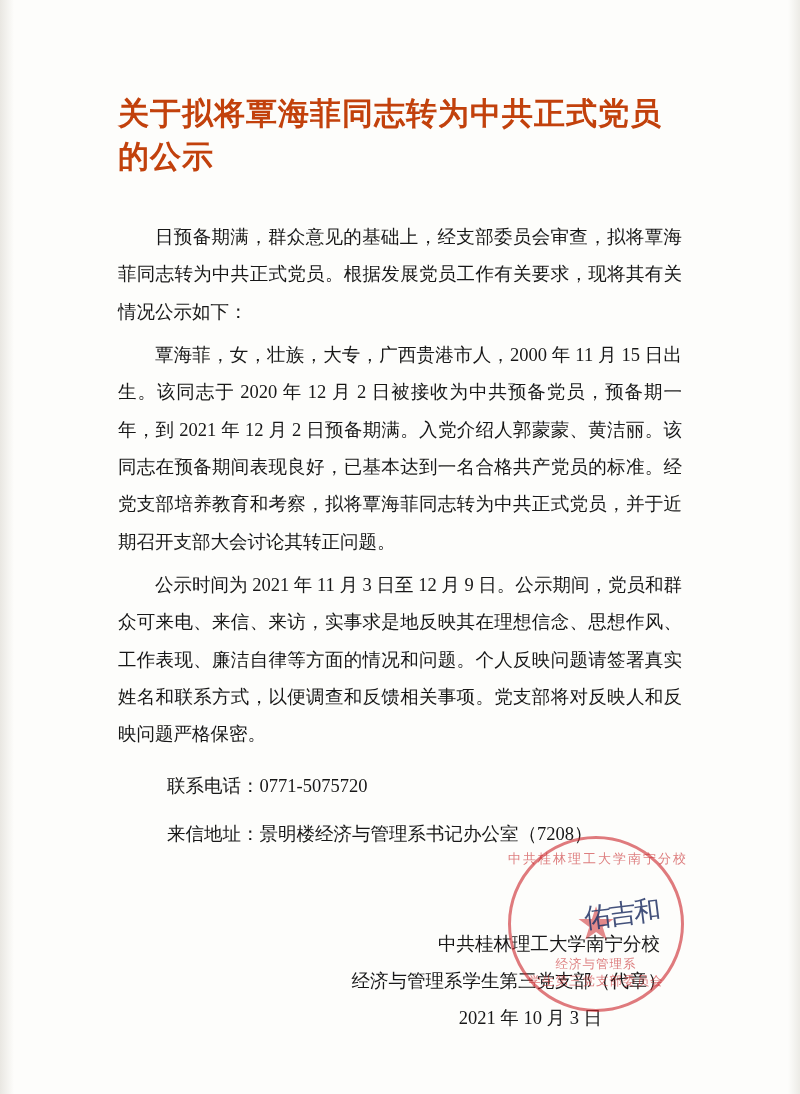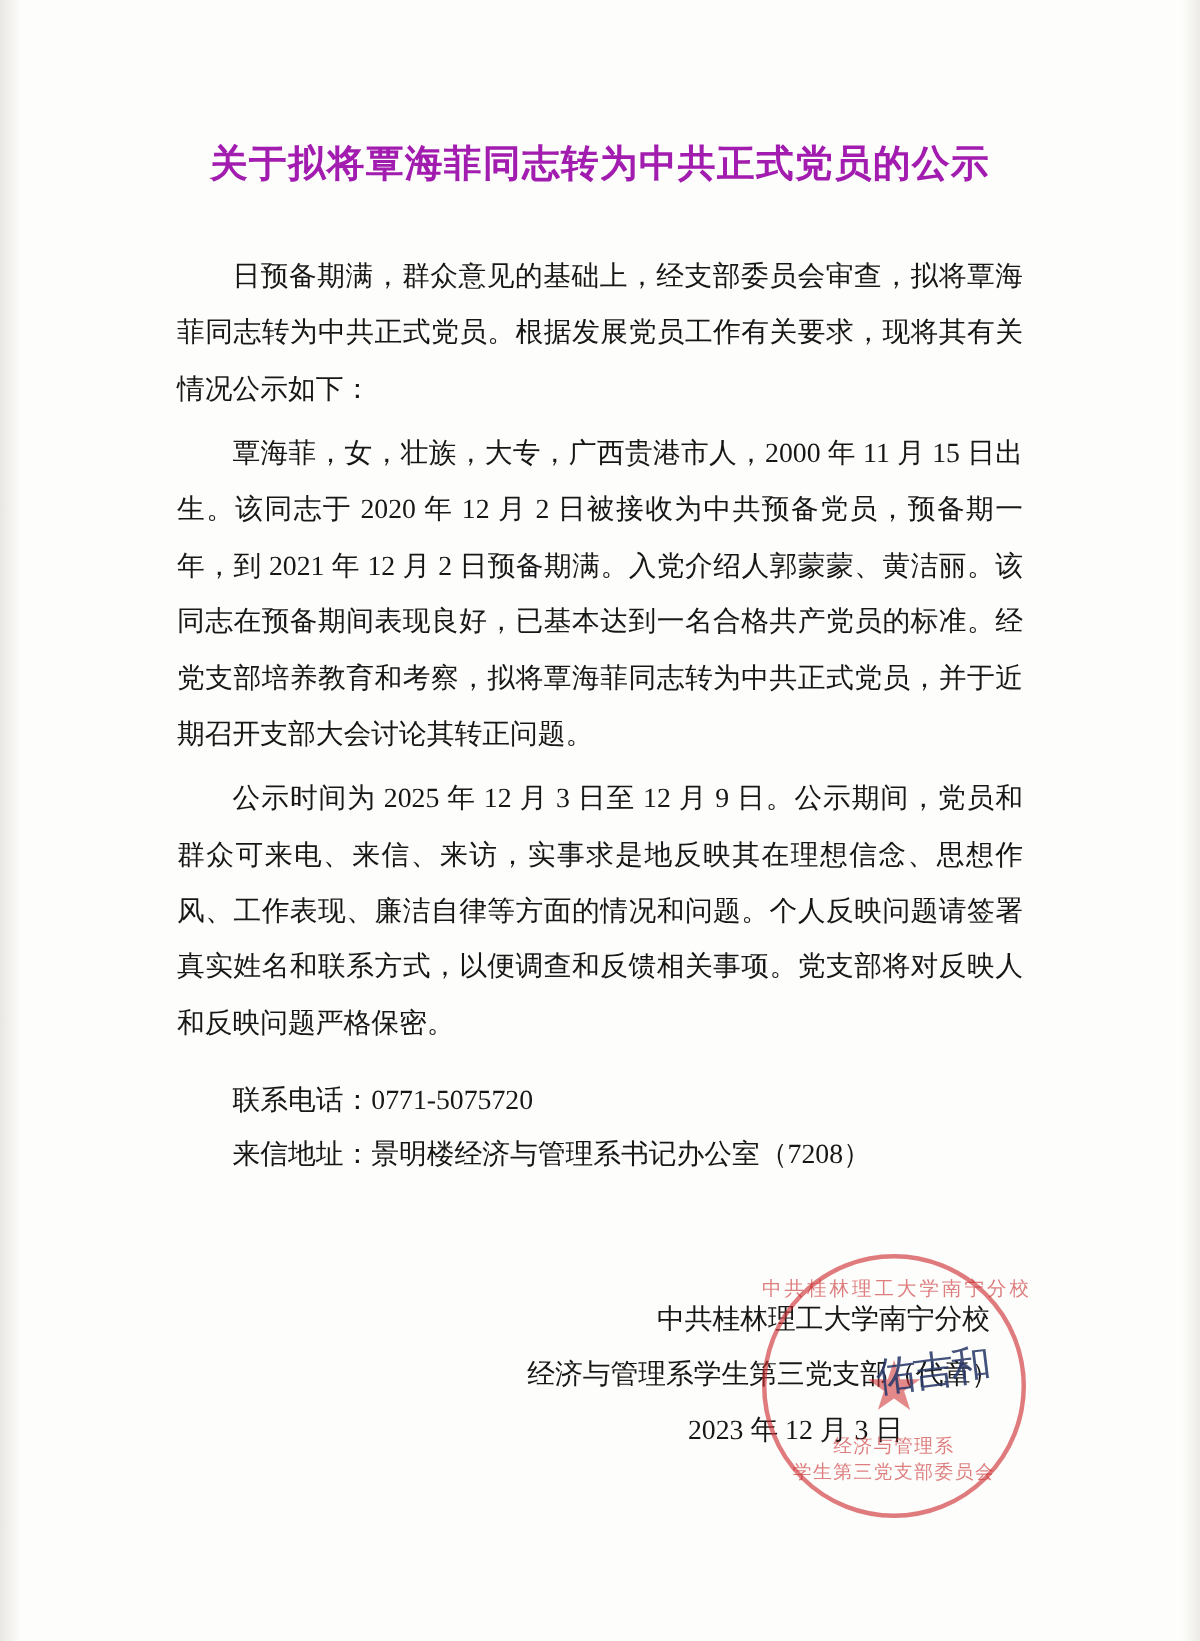--- a/index.html
+++ b/index.html
@@ -40,26 +40,26 @@
 
   .content {
     position: absolute;
     left: 118px;
     right: 118px;
     top: 0;
   }
 
   .doc-title {
     margin: 92px 0 0 0;
-    text-align: center;
-    font-size: 25px;
+    text-align: left;
+    font-size: 31px;
     font-weight: bold;
     letter-spacing: 1px;
     line-height: 1.4;
-    color: #a21caf;
+    color: #c2410c;
     font-family: "Liberation Serif", "DejaVu Serif", serif;
   }
 
   .body-text {
     margin-top: 40px;
   }
 
   .para {
     font-size: 18.5px;
     line-height: 2.02;
@@ -70,21 +70,21 @@
     color: #171717;
   }
 
   .contact-block {
     margin-top: 14px;
   }
   .contact-line {
     font-size: 18.5px;
     line-height: 1.95;
     text-indent: 2em;
-    margin: 0;
+    margin: 12px;
     color: #171717;
   }
 
   .signature {
     margin-top: 74px;
     text-align: right;
     padding-right: 16px;
     position: relative;
   }
   .sig-line {
@@ -163,32 +163,32 @@
 
 <div class="page">
 
   <div class="content">
 
     <h1 class="doc-title">关于拟将覃海菲同志转为中共正式党员的公示</h1>
 
     <div class="body-text">
       <p class="para">日预备期满，群众意见的基础上，经支部委员会审查，拟将覃海菲同志转为中共正式党员。根据发展党员工作有关要求，现将其有关情况公示如下：</p>
       <p class="para">覃海菲，女，壮族，大专，广西贵港市人，2000 年 11 月 15 日出生。该同志于 2020 年 12 月 2 日被接收为中共预备党员，预备期一年，到 2021 年 12 月 2 日预备期满。入党介绍人郭蒙蒙、黄洁丽。该同志在预备期间表现良好，已基本达到一名合格共产党员的标准。经党支部培养教育和考察，拟将覃海菲同志转为中共正式党员，并于近期召开支部大会讨论其转正问题。</p>
-      <p class="para">公示时间为 2025 年 12 月 3 日至 12 月 9 日。公示期间，党员和群众可来电、来信、来访，实事求是地反映其在理想信念、思想作风、工作表现、廉洁自律等方面的情况和问题。个人反映问题请签署真实姓名和联系方式，以便调查和反馈相关事项。党支部将对反映人和反映问题严格保密。</p>
+      <p class="para">公示时间为 2021 年 11 月 3 日至 12 月 9 日。公示期间，党员和群众可来电、来信、来访，实事求是地反映其在理想信念、思想作风、工作表现、廉洁自律等方面的情况和问题。个人反映问题请签署真实姓名和联系方式，以便调查和反馈相关事项。党支部将对反映人和反映问题严格保密。</p>
     </div>
 
     <div class="contact-block">
       <p class="contact-line">联系电话：0771-5075720</p>
       <p class="contact-line">来信地址：景明楼经济与管理系书记办公室（7208）</p>
     </div>
 
     <div class="signature">
       <div class="sig-line indent1">中共桂林理工大学南宁分校</div>
       <div class="sig-line">经济与管理系学生第三党支部（代章）</div>
-      <div class="sig-line indent3">2023 年 12 月 3 日</div>
+      <div class="sig-line indent3">2021 年 10 月 3 日</div>
     </div>
 
   </div>
 
   <div class="seal">
     <div class="seal-ring"></div>
     <div class="seal-top-text">中共桂林理工大学南宁分校</div>
     <div class="seal-star">★</div>
     <div class="seal-bottom-text">
       <div>经济与管理系</div>

